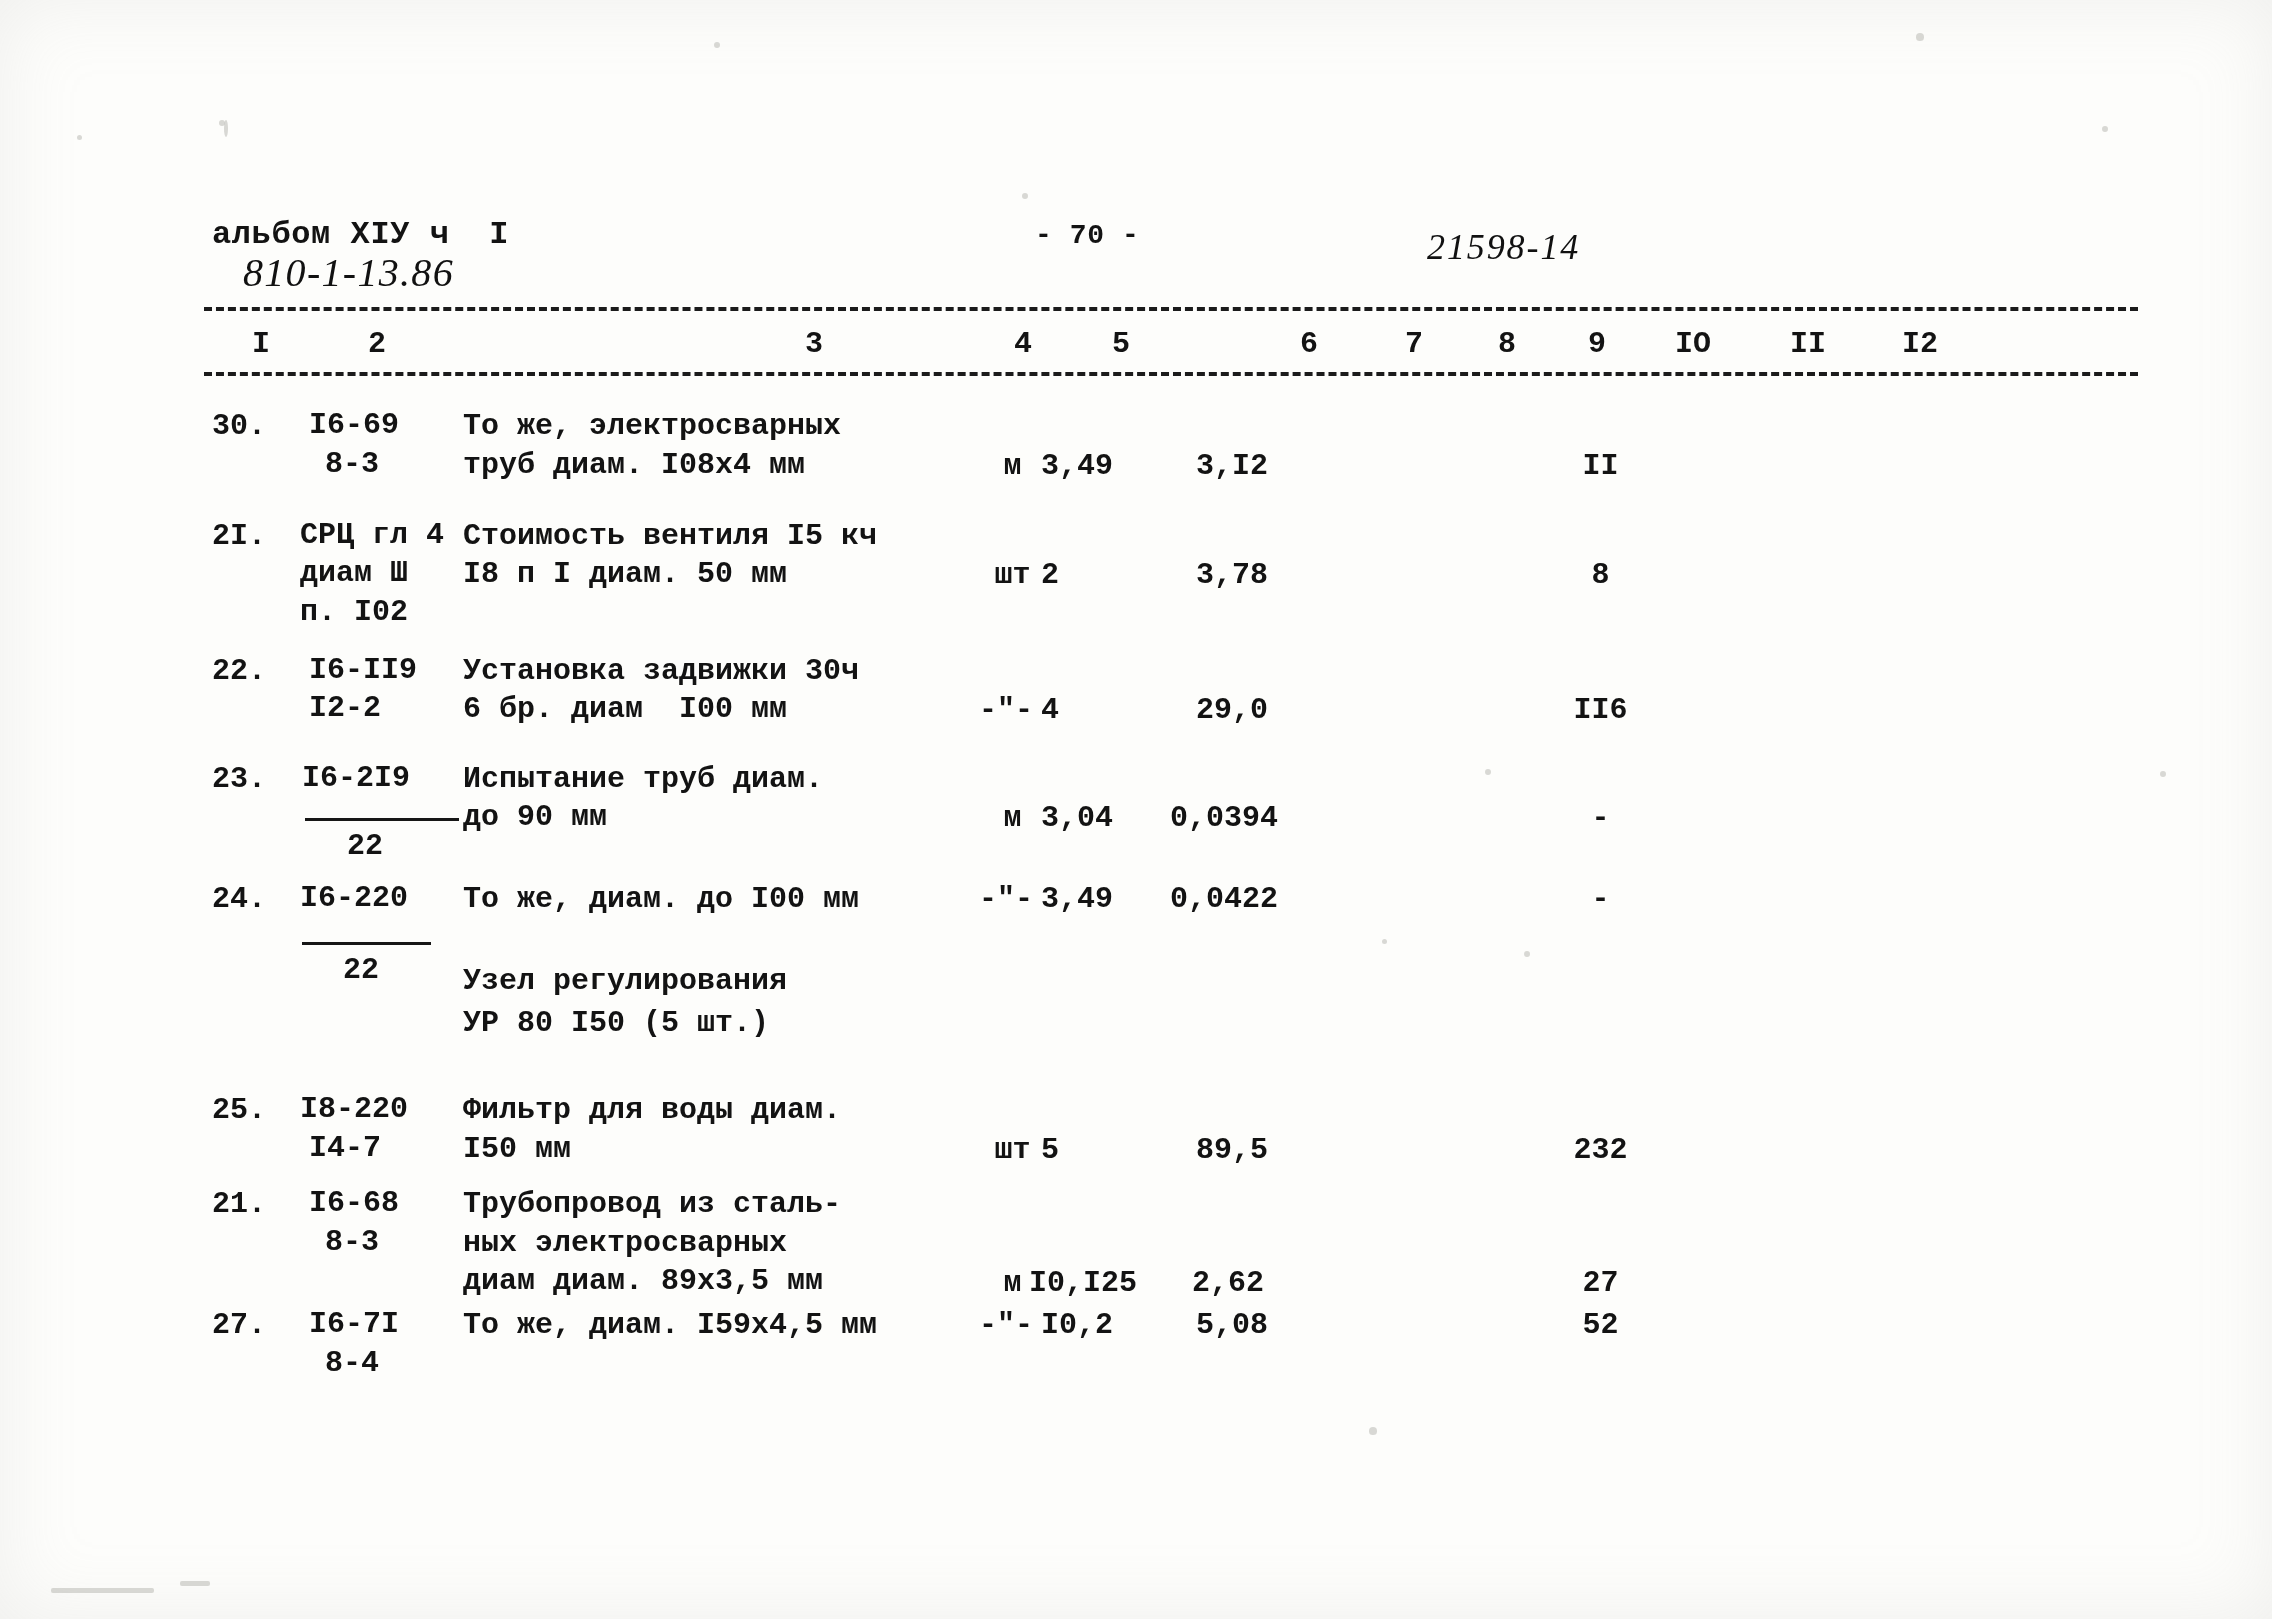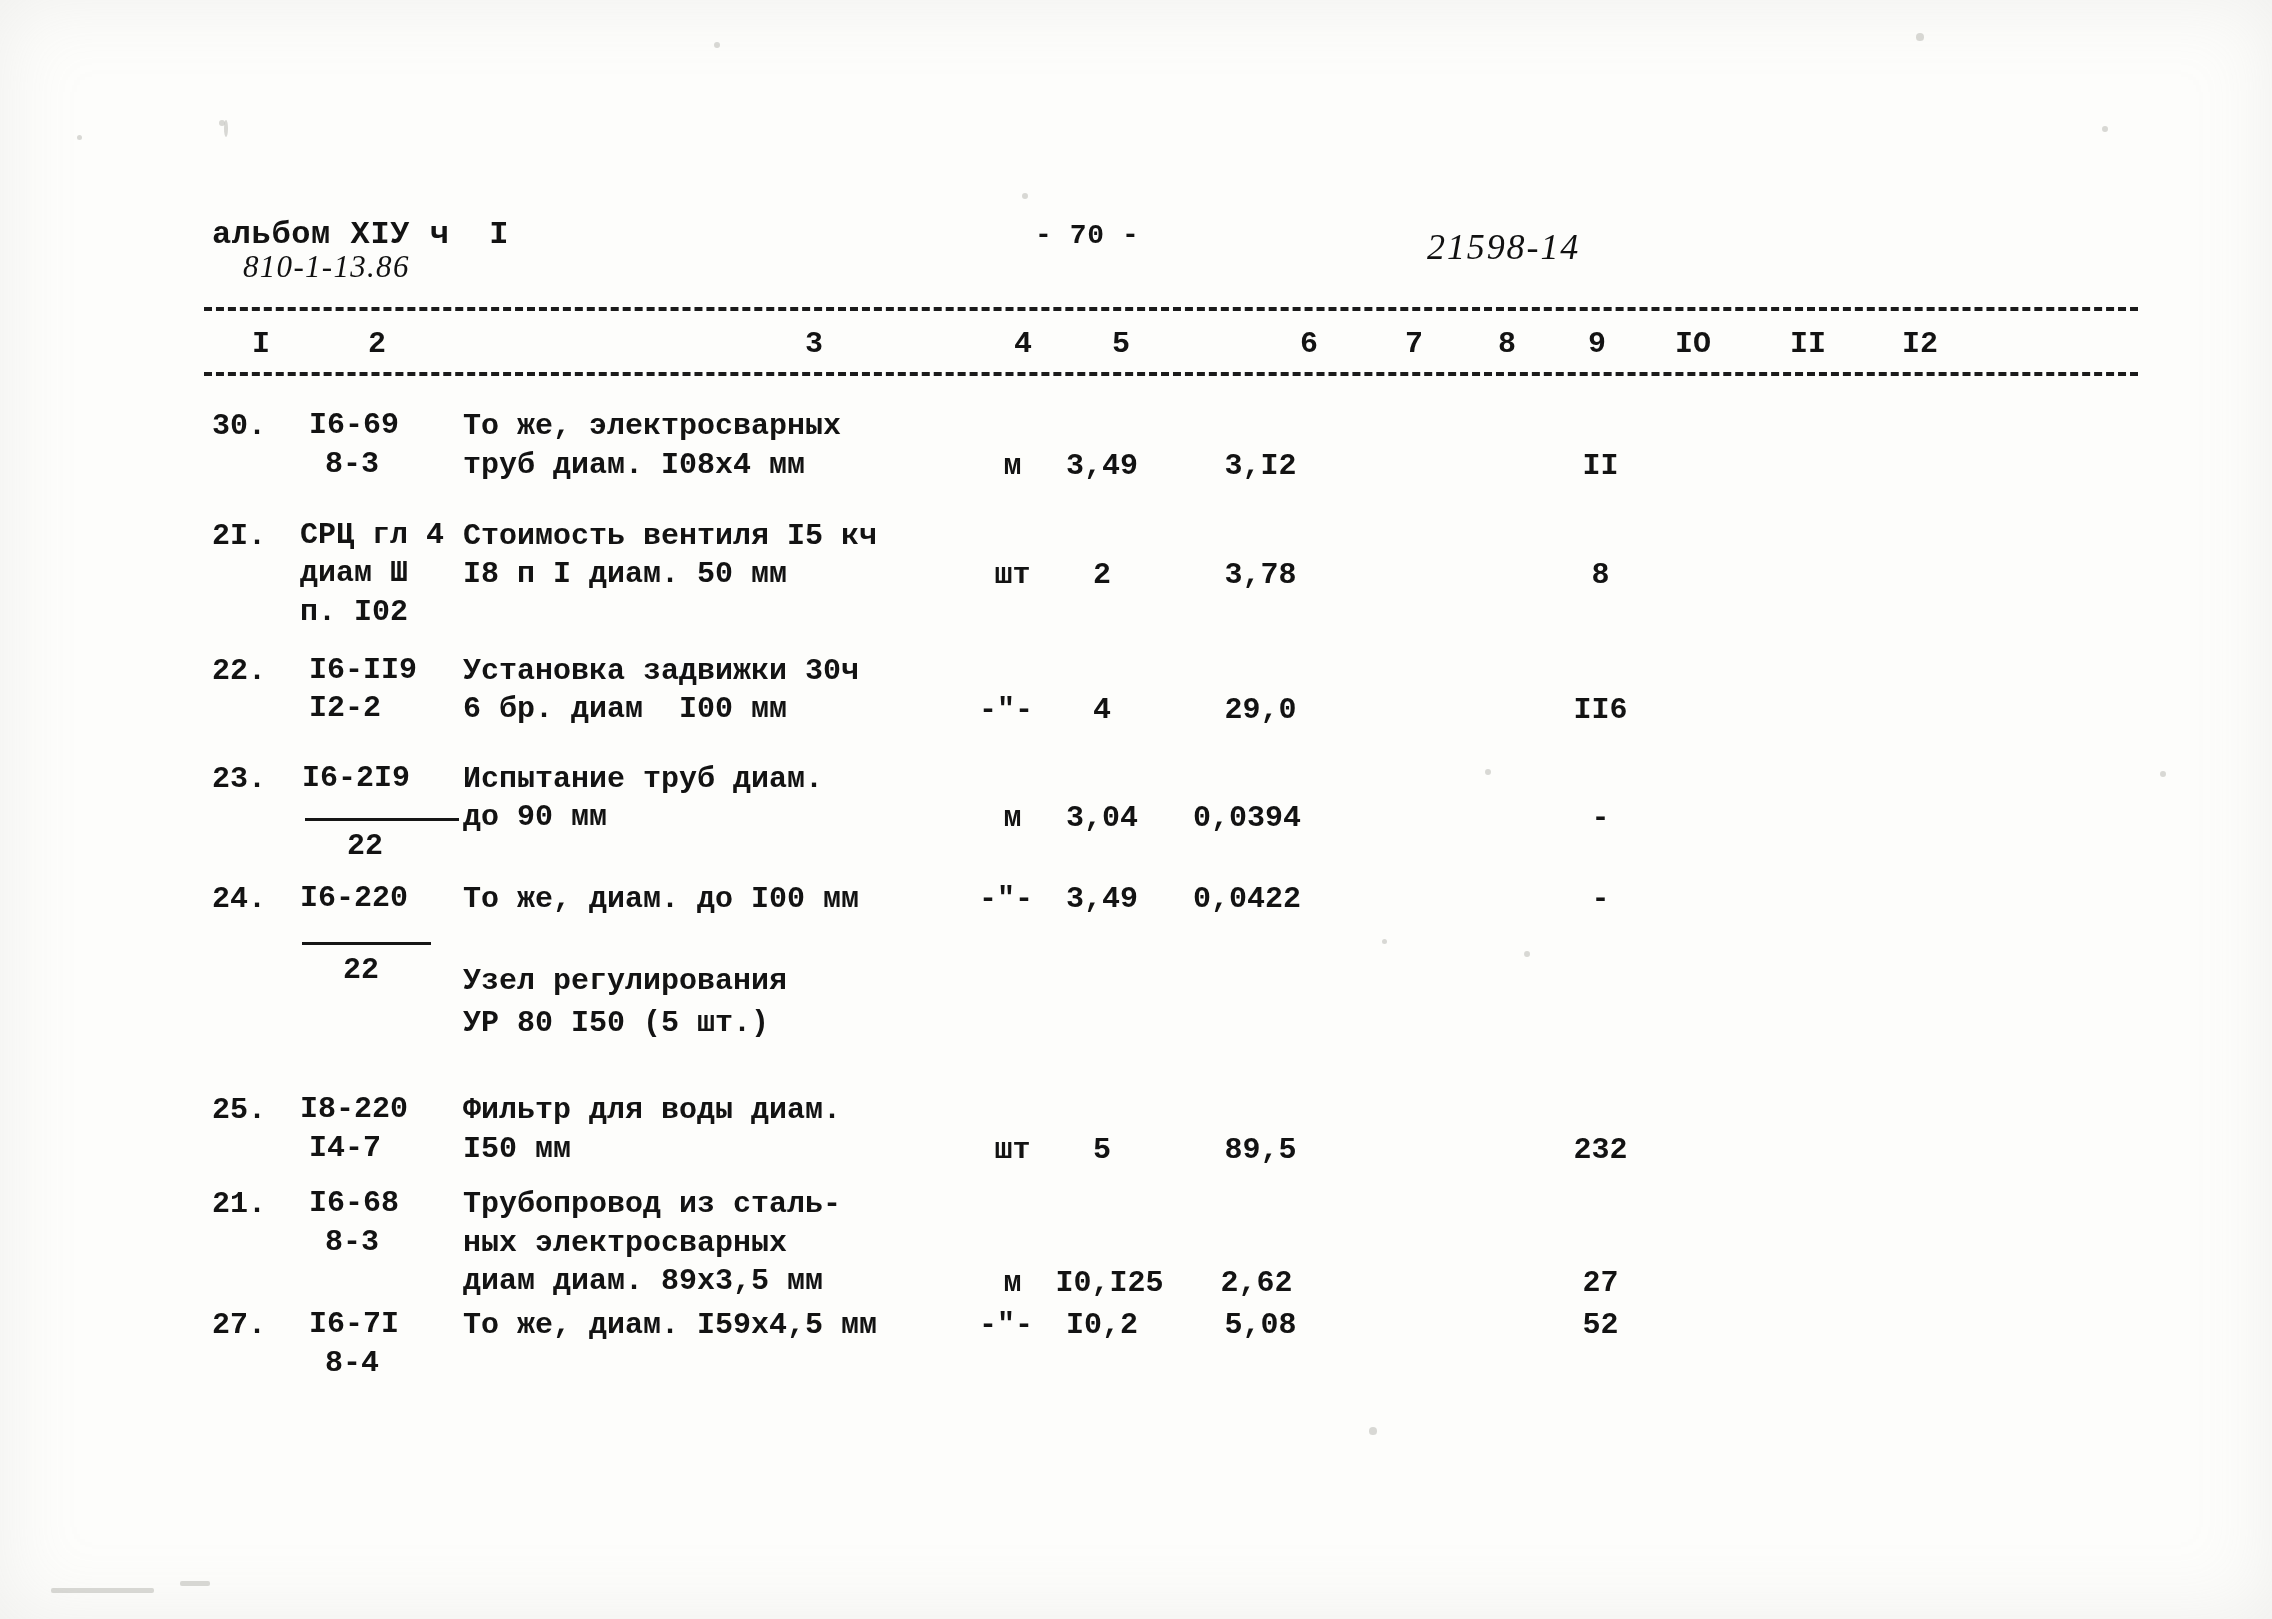--- a/index.html
+++ b/index.html
@@ -44,21 +44,21 @@
   .hand {
     font-family: "Liberation Serif", "DejaVu Serif", serif;
     font-style: italic;
     font-weight: 400;
     color: #111;
     white-space: pre;
   }
 
   
   #album-line  { position: absolute; left: 212px;  top: 216px;  font-size: 32px; }
-  #album-code  { position: absolute; left: 243px;  top: 249px;  font-size: 31px; letter-spacing: 1.3px; }
+  #album-code  { position: absolute; left: 243px;  top: 249px;  font-size: 40px; letter-spacing: 1.3px; }
   #page-no     { position: absolute; left: 1035px; top: 220px;  font-size: 28px; }
   #doc-code    { position: absolute; left: 1427px; top: 226px;  font-size: 36px; letter-spacing: 1.9px; }
 
   
   .dash-rule {
     position: absolute;
     left: 204px;
     width: 1934px;
     height: 0;
     border-top: 4.5px dashed #1b1b1b;
@@ -82,21 +82,21 @@
   #rows { position: absolute; left: 0; top: 0; width: 2273px; height: 1619px; }
   .cell {
     position: absolute;
     font-family: "Liberation Mono", "DejaVu Sans Mono", monospace;
     font-weight: 700;
     font-size: 30px;
     line-height: 40px;
     color: #131313;
     white-space: pre;
   }
-  .cell.right { text-align: center; }
+  .cell.right { text-align: left; }
   .cell.center { text-align: center; }
   .code-stack { line-height: 39px; }
   .frac-line {
     position: absolute;
     height: 0;
     border-top: 3.9px solid #161616;
   }
   .section-head { line-height: 42px; }
   .dash-mark { font-size: 30px; font-weight: 700; }
 </style>

